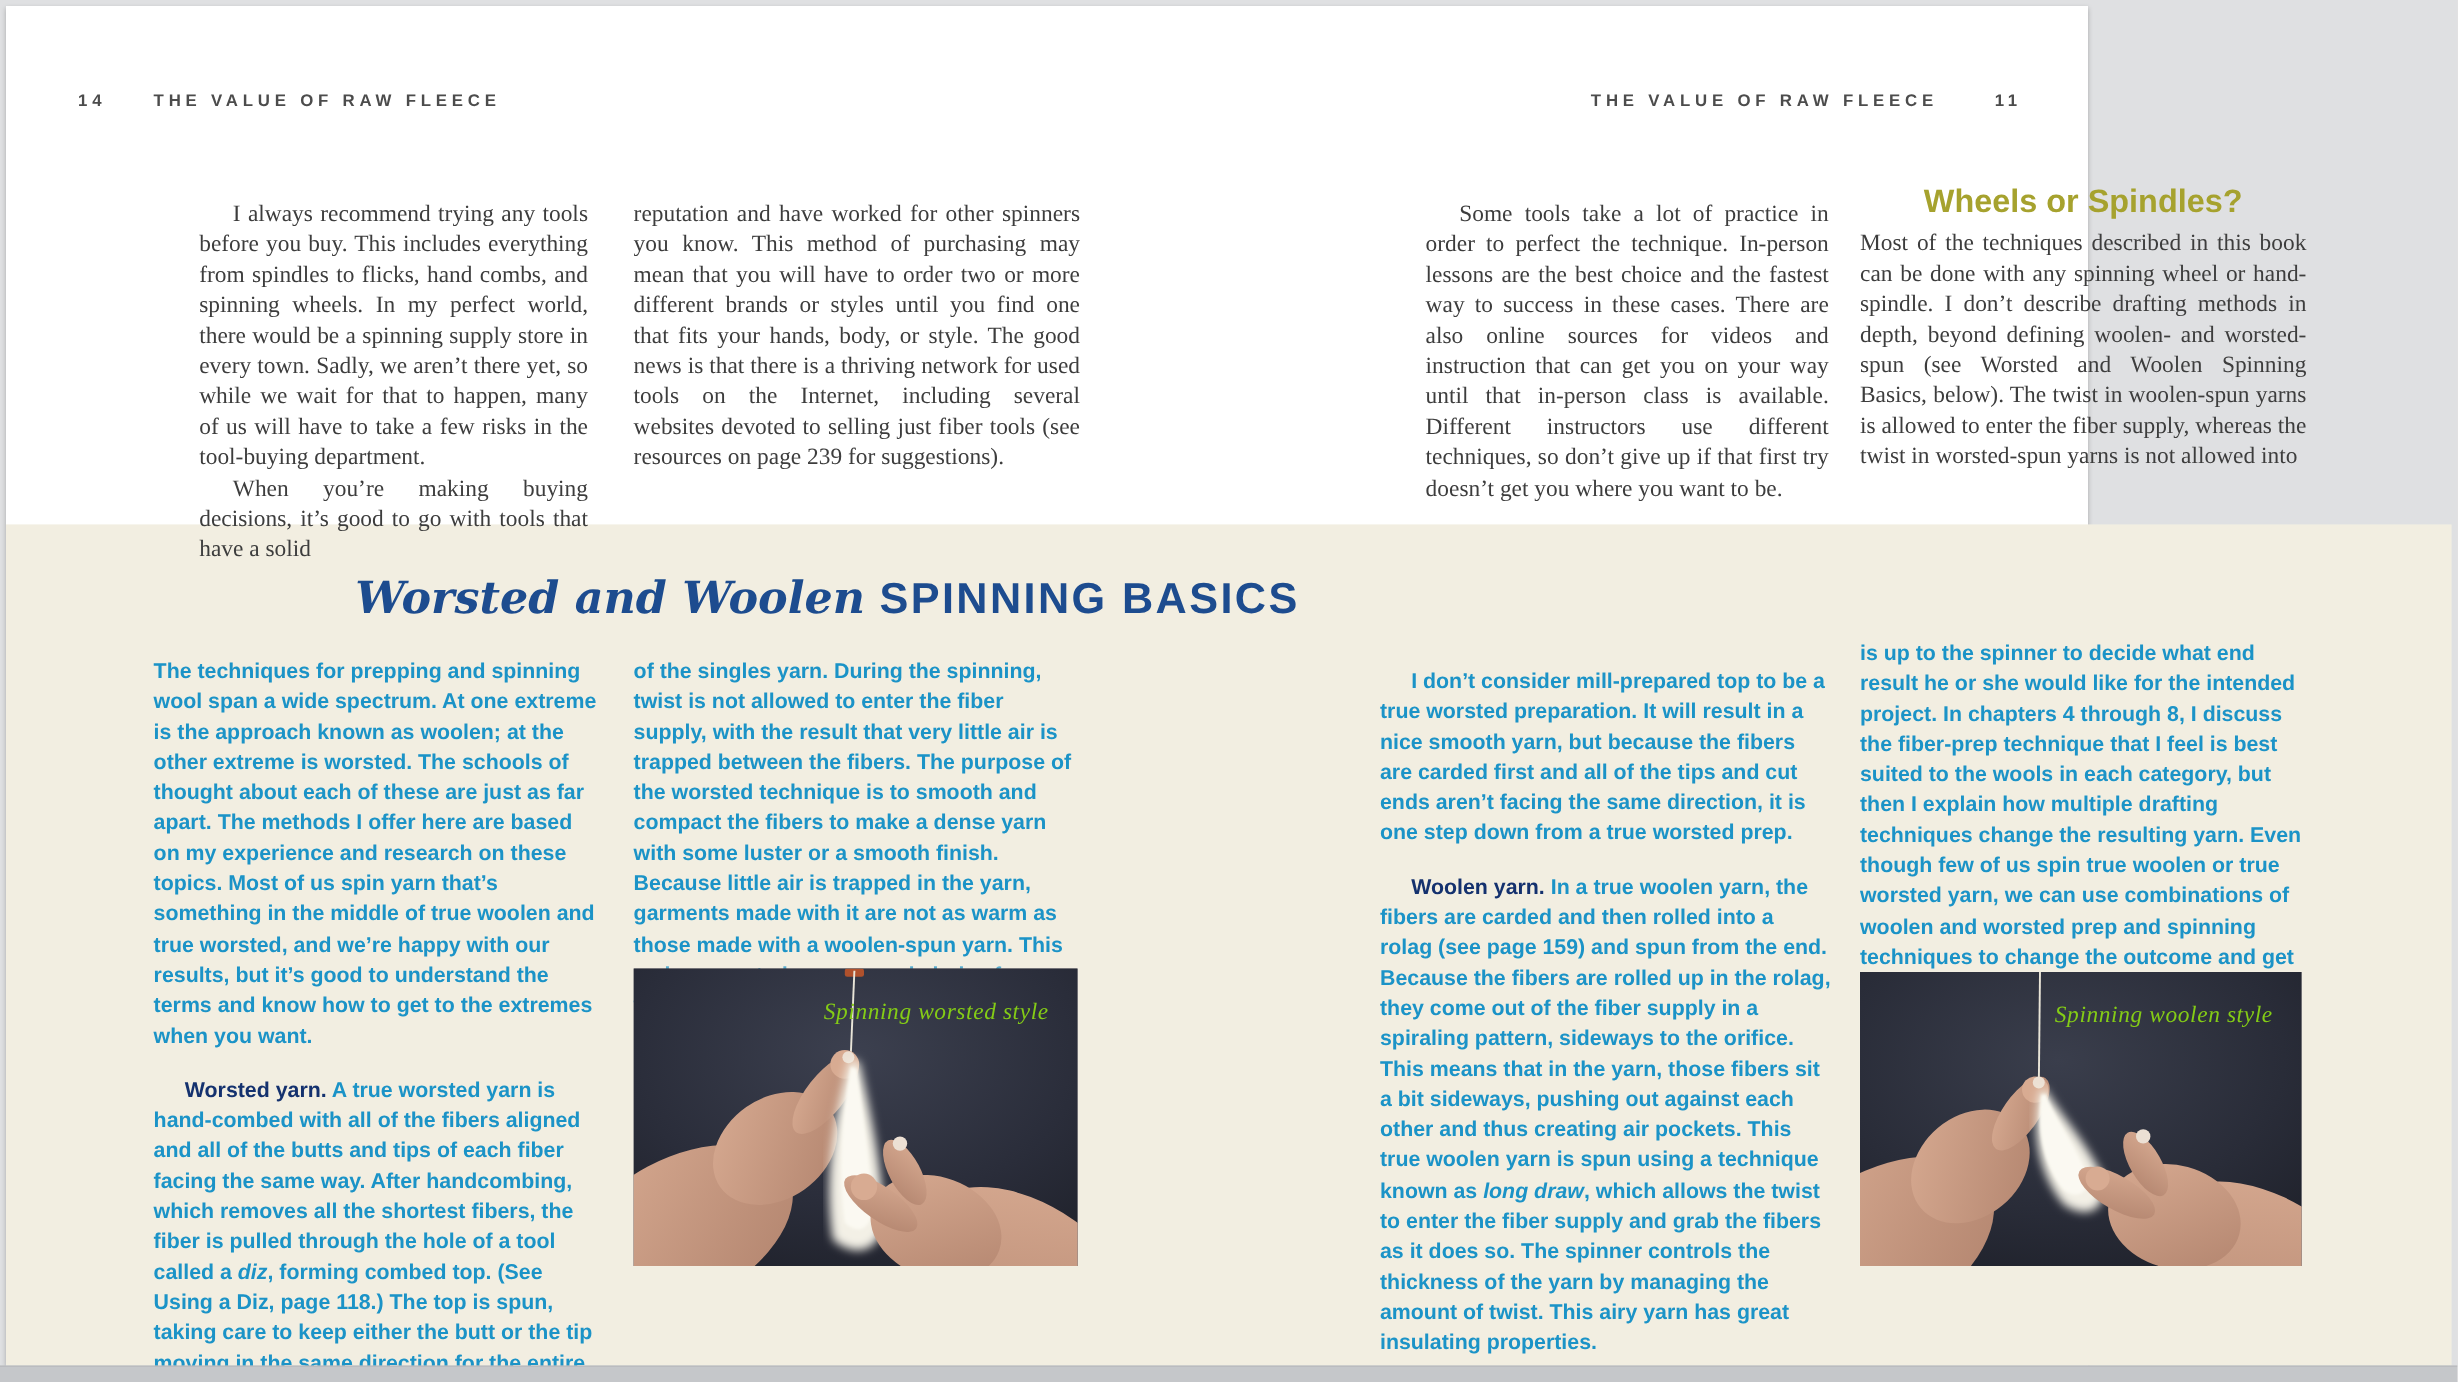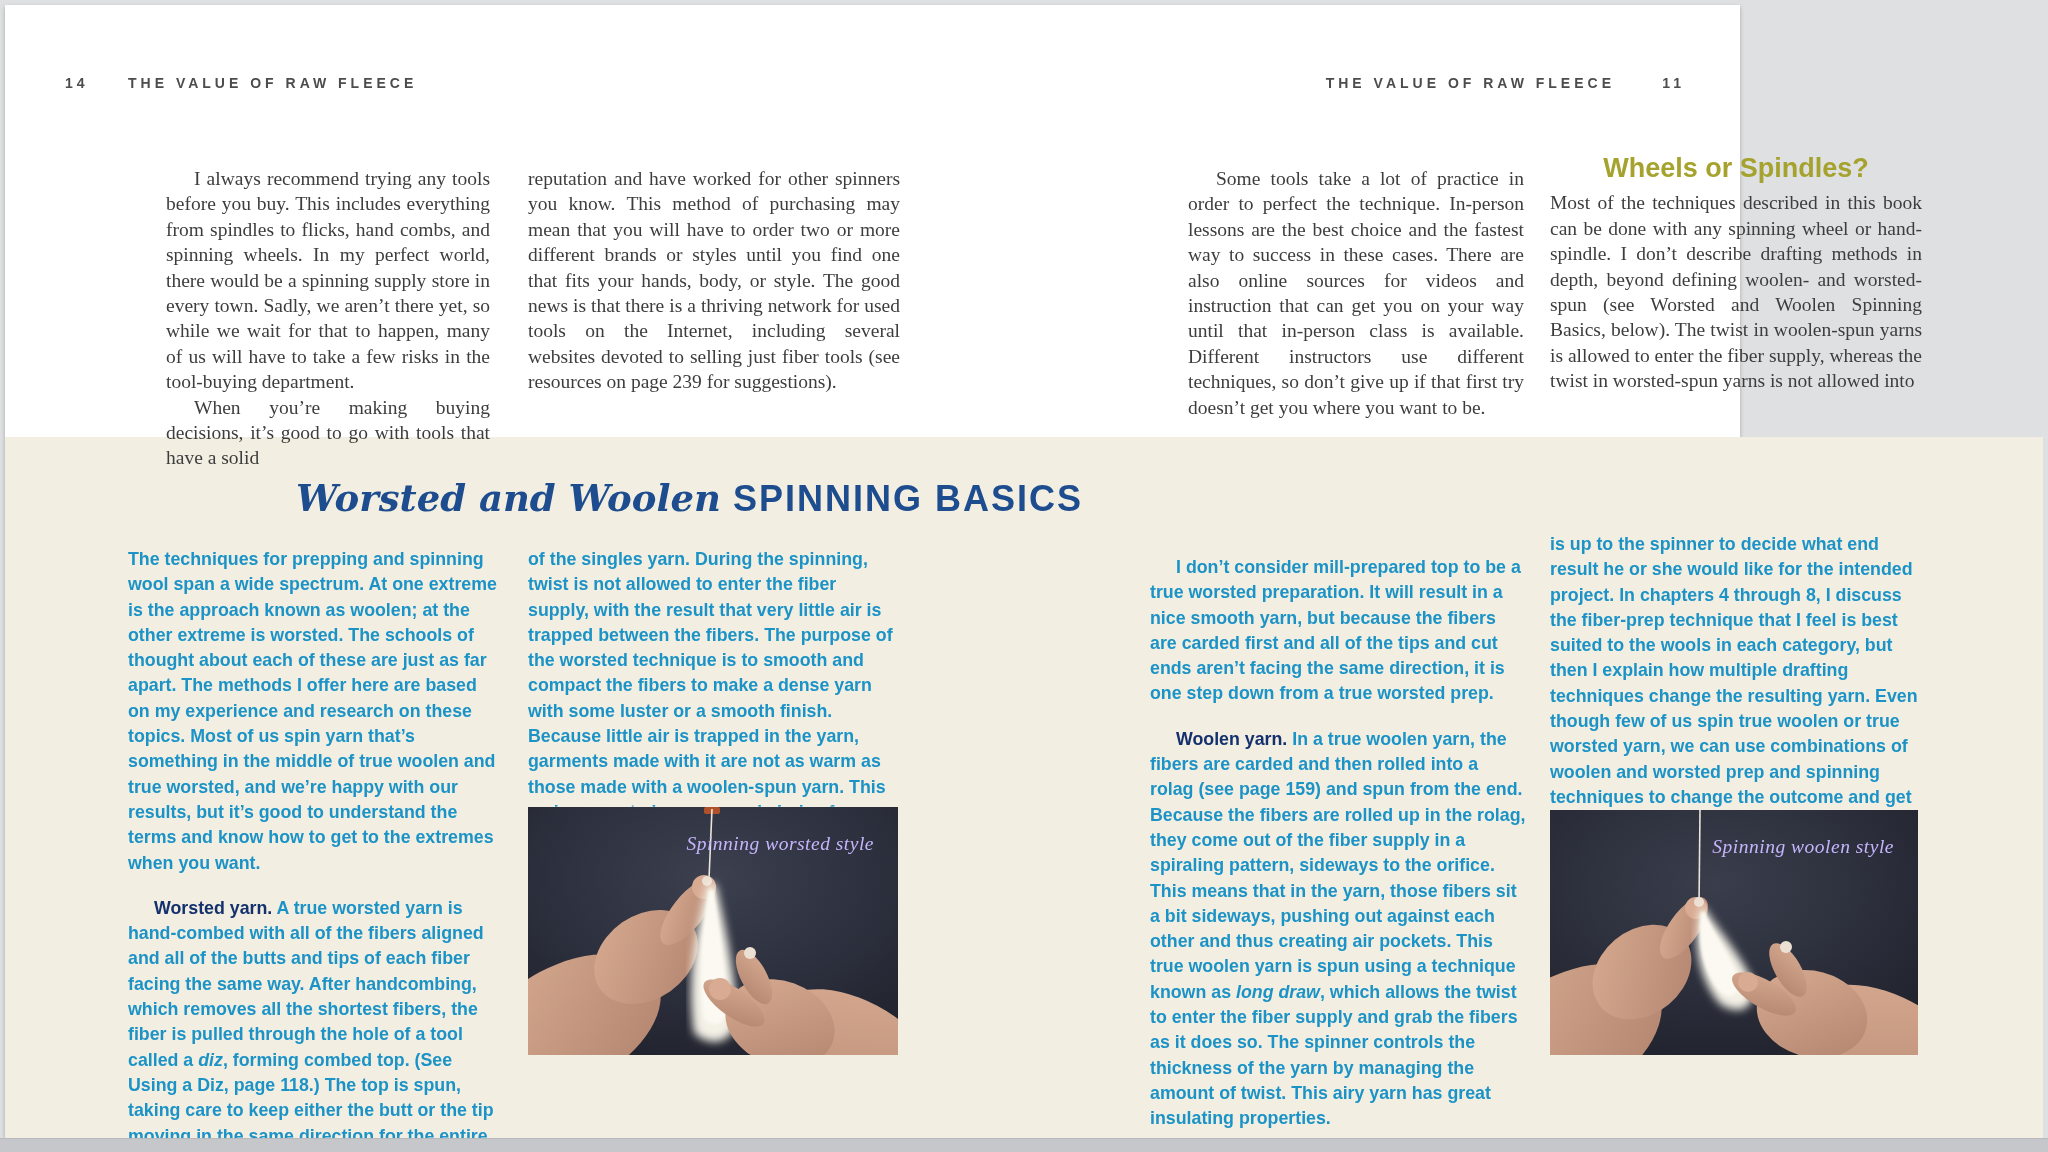--- a/index.html
+++ b/index.html
@@ -21,21 +21,21 @@
   .sb-title .caps{font-family:"Liberation Sans",sans-serif;font-weight:bold;font-size:36px;letter-spacing:2px;color:#1d4c8f;margin-left:12px;margin-top:48px;}
 
   .sans-col{position:absolute;font-family:"Liberation Sans",sans-serif;font-size:17.8px;line-height:25.3px;font-weight:bold;color:#1b93c7;text-align:left;}
   .sans-col p{margin:0;}
   .sans-col p.indent{text-indent:26px;margin-top:20px;}
   .run-b{color:#14316e;}
   .run-i{font-style:italic;}
 
   .photo{position:absolute;background:#262935;outline:1px solid rgba(245,240,228,.35);}
   .photo svg{display:block;}
-  .caption{position:absolute;top:26px;right:24px;font-family:"Liberation Serif",serif;font-style:italic;font-size:19.5px;color:#c4b5fd;letter-spacing:.5px;}
+  .caption{position:absolute;top:26px;right:24px;font-family:"Liberation Serif",serif;font-style:italic;font-size:19.5px;color:#84cc16;letter-spacing:.5px;}
 </style>
 </head>
 <body>
 
 <div class="canvas">
   <div class="spread">
     <div class="cream"></div>
 
     <div class="running" style="left:60px;">14</div>
     <div class="running" style="left:123px;">THE VALUE OF RAW FLEECE</div>

